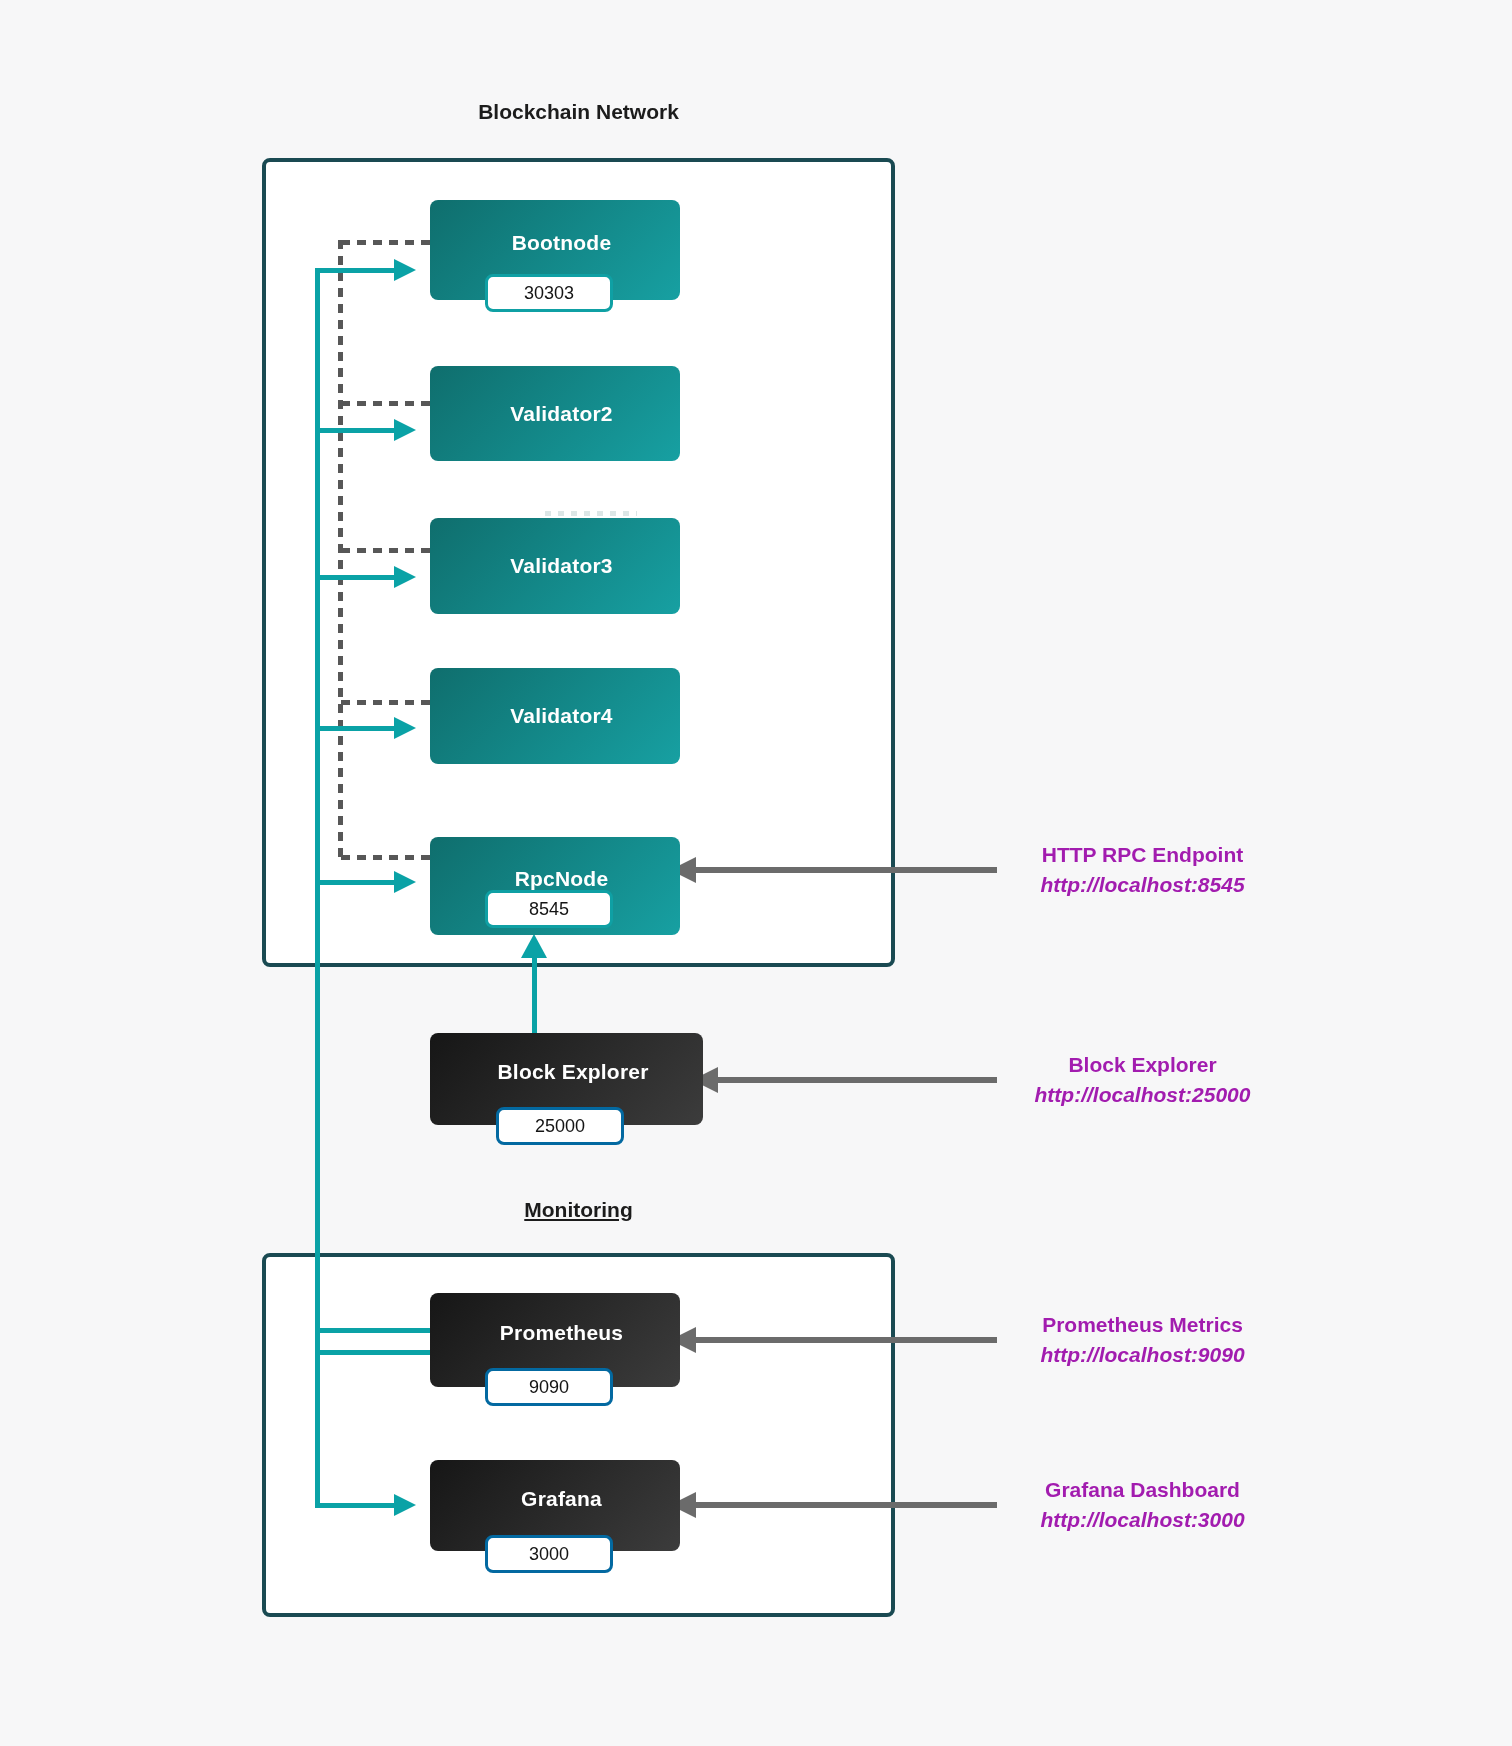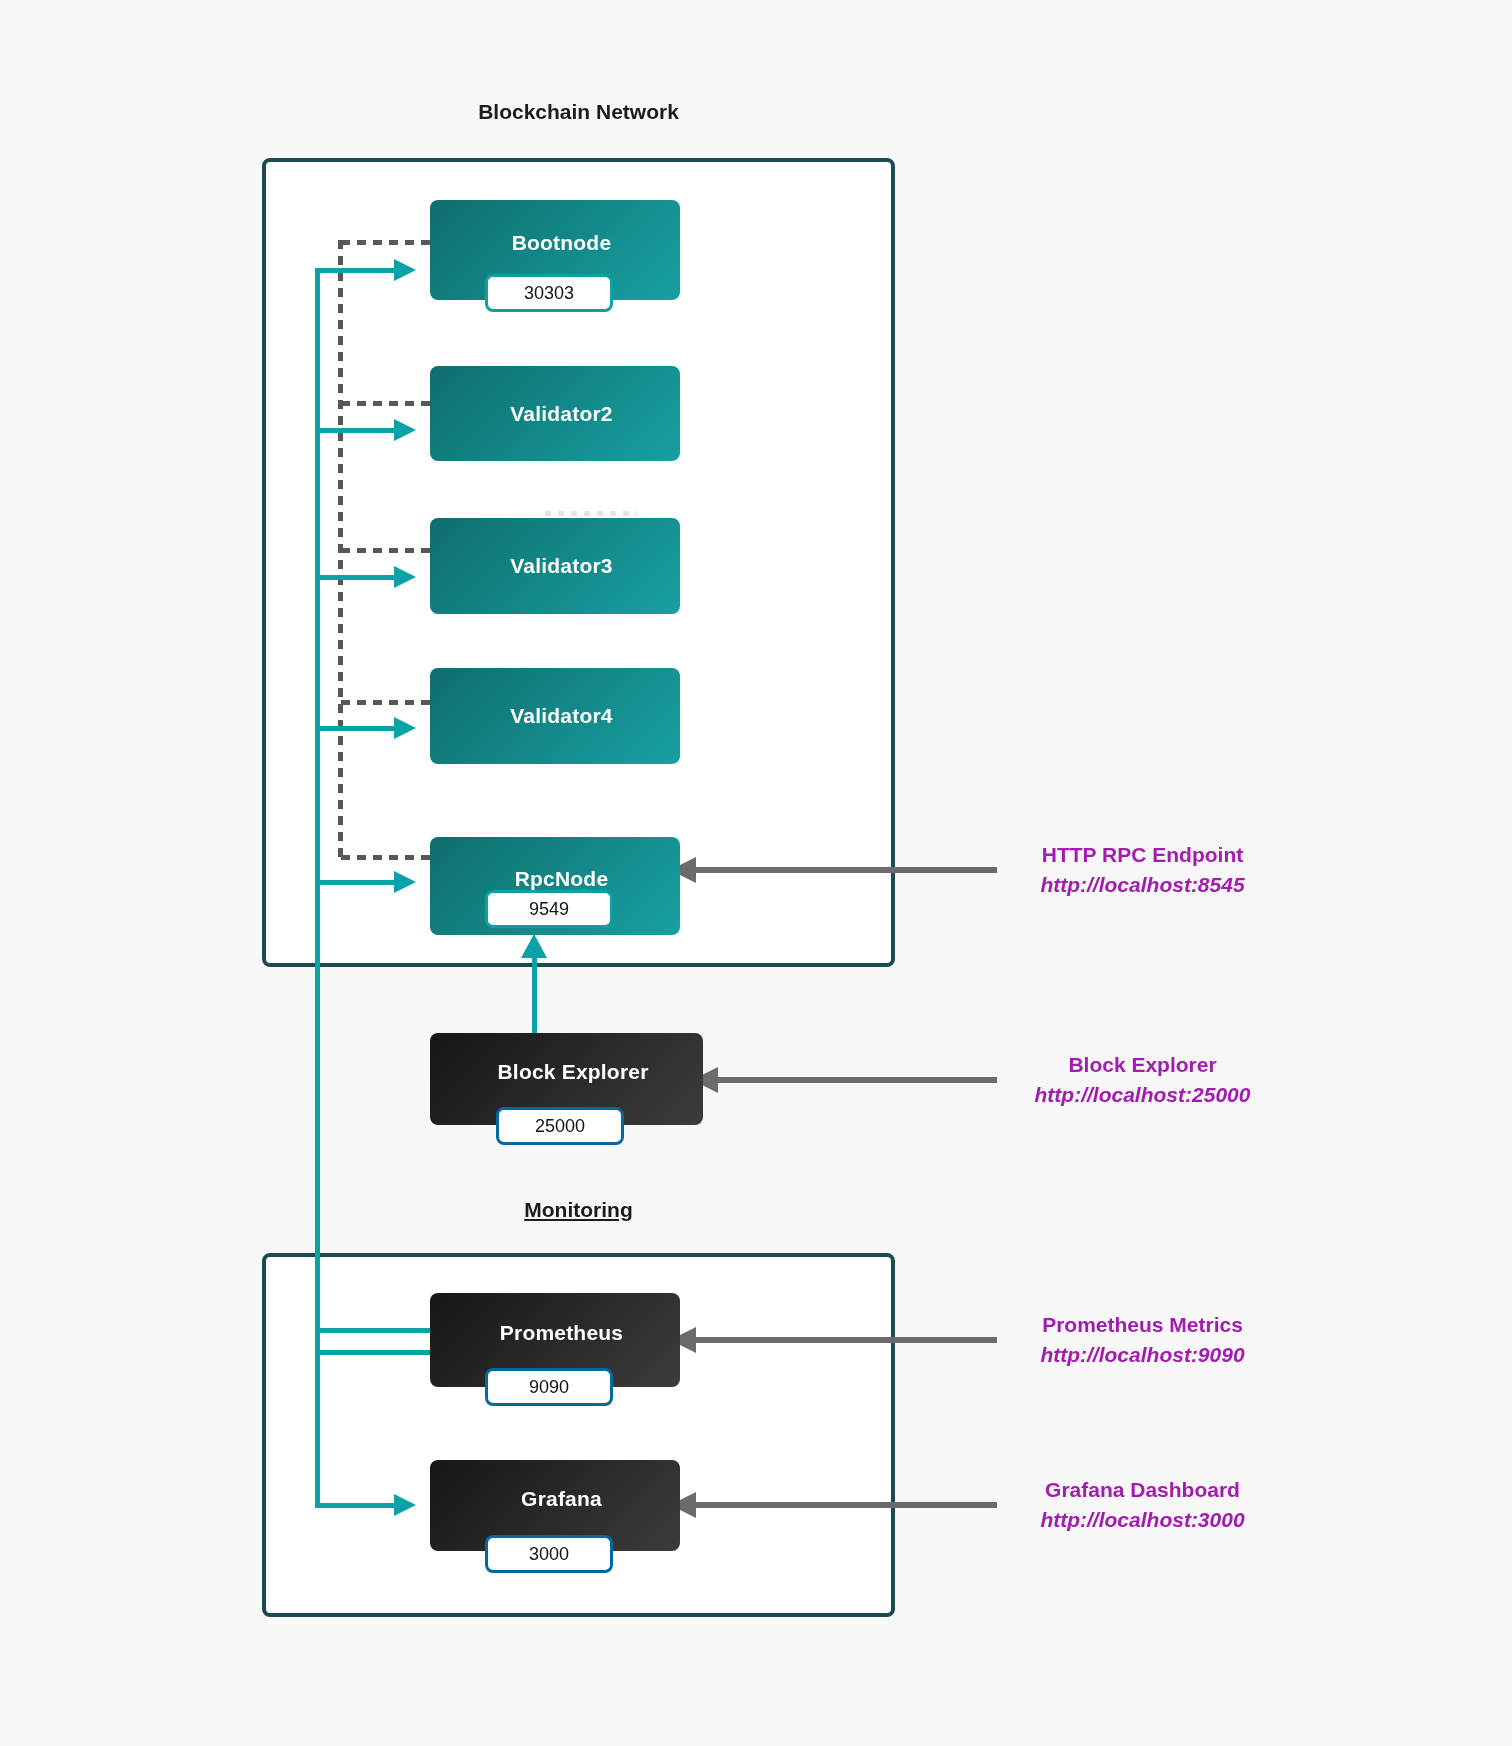--- a/index.html
+++ b/index.html
@@ -100,21 +100,21 @@
     <span class="nlabel">Block Explorer</span>
   </div>
   <div class="node dark haspad" style="left:430px;top:1293px;width:237px;height:94px;">
     <span class="nlabel">Prometheus</span>
   </div>
   <div class="node dark haspad" style="left:430px;top:1460px;width:237px;height:91px;">
     <span class="nlabel">Grafana</span>
   </div>
 
   <div class="port tealb" style="left:485px;top:274px;">30303</div>
-  <div class="port tealb" style="left:485px;top:890px;">9549</div>
+  <div class="port tealb" style="left:485px;top:890px;">8545</div>
   <div class="port darkb" style="left:496px;top:1107px;">25000</div>
   <div class="port darkb" style="left:485px;top:1368px;">9090</div>
   <div class="port darkb" style="left:485px;top:1535px;">3000</div>
 
   <div class="ann" style="left:955px;top:838px;">
     <div class="ann-title">HTTP RPC Endpoint</div>
     <div class="ann-url">http://localhost:8545</div>
   </div>
   <div class="ann" style="left:955px;top:1048px;">
     <div class="ann-title">Block Explorer</div>

